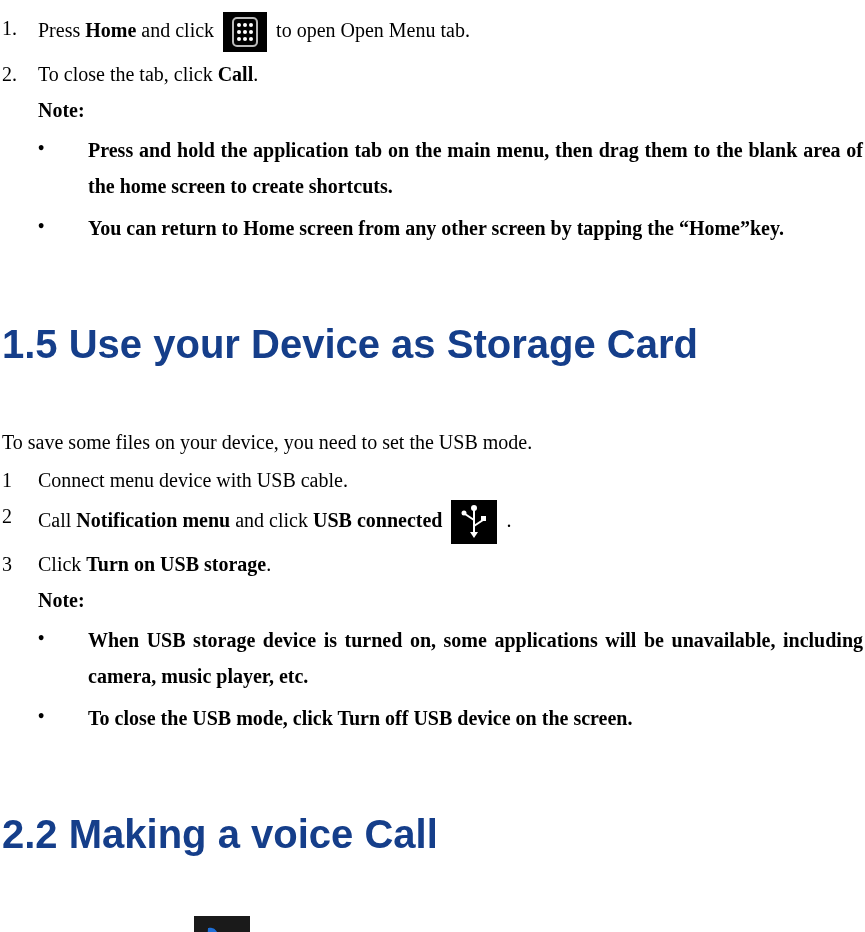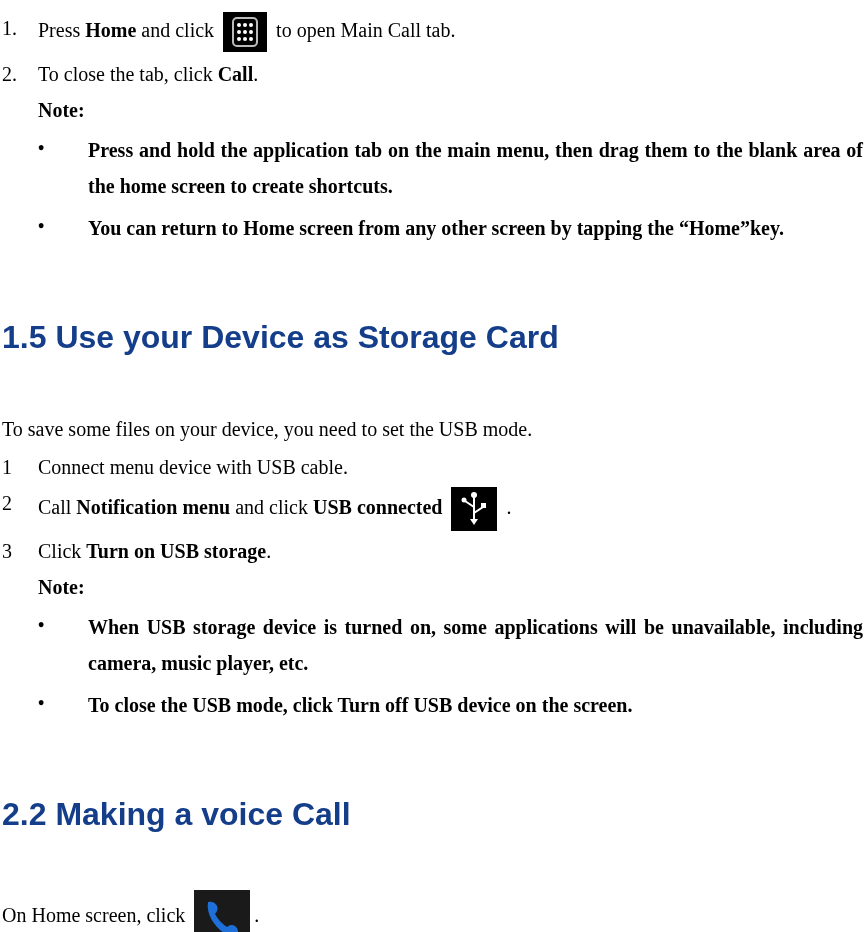--- a/index.html
+++ b/index.html
@@ -48,21 +48,21 @@
   }
   .bullet-txt {
     flex: 1;
     font-weight: bold;
     line-height: 1.8;
   }
   .justify { text-align: justify; }
   h2.sec {
     font-family: Arial, Helvetica, sans-serif;
     font-weight: bold;
-    font-size: 32px;
+    font-size: 40px;
     color: #153e8a;
     margin-top: 60px;
     margin-bottom: 50px;
   }
   .para {
     margin-bottom: 6px;
     font-family: Liberation Serif, serif;
   }
   .ol2 .ol-num { min-width: 36px; }
   .ol2 { margin-bottom: 4px; }
@@ -79,21 +79,21 @@
           <rect x="10" y="6" width="24" height="28" rx="4" fill="#000" stroke="#bbb" stroke-width="2"></rect>
           <circle cx="16" cy="13" r="2" fill="#fff"></circle>
           <circle cx="22" cy="13" r="2" fill="#fff"></circle>
           <circle cx="28" cy="13" r="2" fill="#fff"></circle>
           <circle cx="16" cy="20" r="2" fill="#fff"></circle>
           <circle cx="22" cy="20" r="2" fill="#fff"></circle>
           <circle cx="28" cy="20" r="2" fill="#fff"></circle>
           <circle cx="16" cy="27" r="2" fill="#fff"></circle>
           <circle cx="22" cy="27" r="2" fill="#fff"></circle>
           <circle cx="28" cy="27" r="2" fill="#fff"></circle>
-        </svg></span><span> to open Main Call tab.</span>
+        </svg></span><span> to open Open Menu tab.</span>
   </div>
 </div>
 
 <div class="ol-item">
   <div class="ol-num">2.</div>
   <div class="ol-body">
     <span>To close the tab, click </span><span class="bold">Call</span><span>.</span>
     <div class="note-hd blue">Note:</div>
     <div class="bullet-row blue">
       <div class="bullet-sym">•</div>

